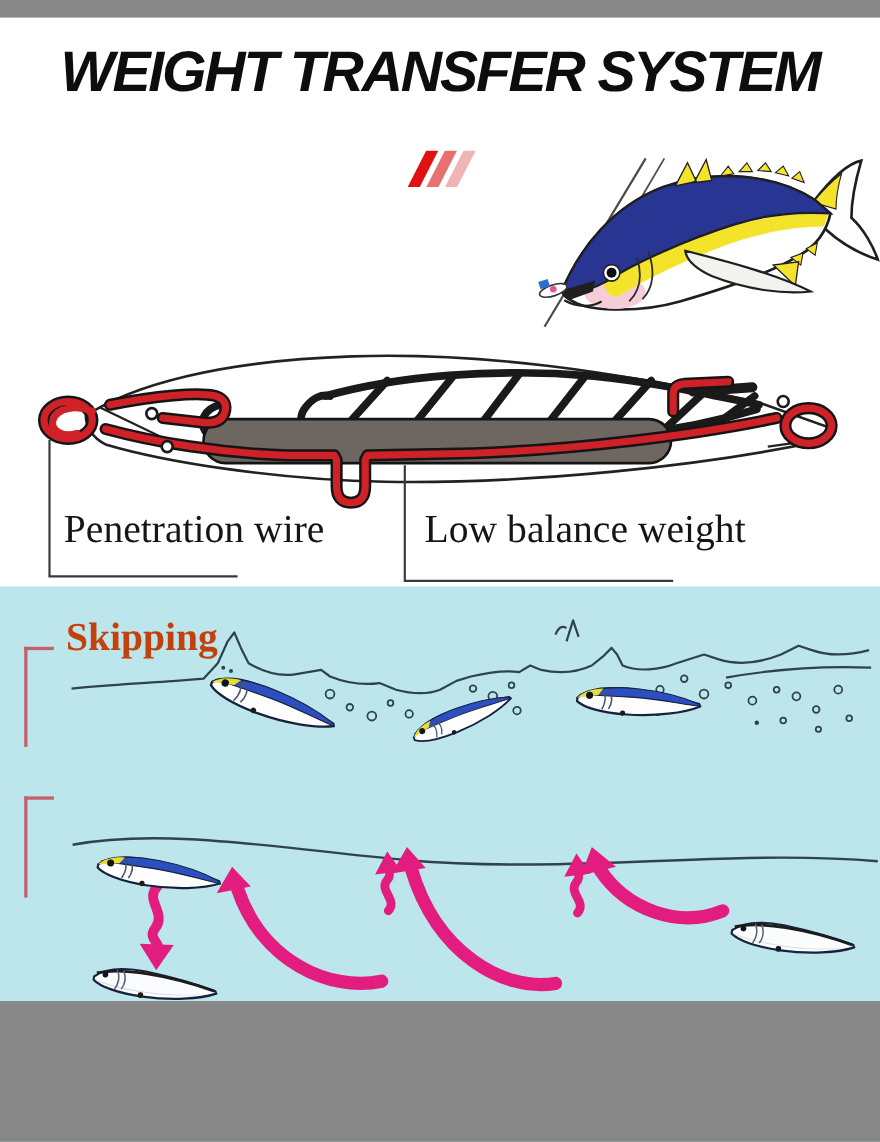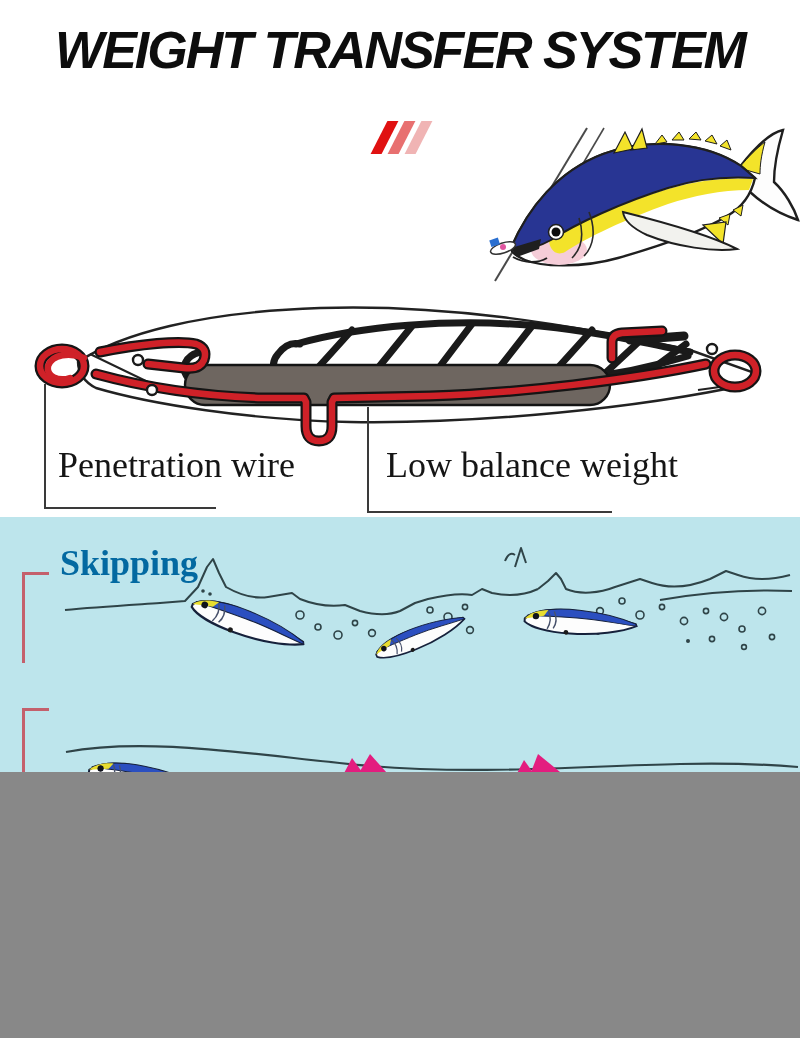--- a/index.html
+++ b/index.html
@@ -1,31 +1,31 @@
 <!DOCTYPE html>
 <html style="--accent-red: #e01111; --slash-2: #e87070; --slash-3: #f0b4b4; --wire-red: #cf2128; --arrow-pink: #e31d7f; --bg-blue: #bde5ec; --bracket-red: #c4606c; --weight-gray: #6e6660; --water-line: #2f4448;"><head>
 <meta charset="utf-8">
 <style>
   html,body{margin:0;padding:0;background:#888;}
-  #stage{position:relative;width:800px;height:772px;background:#ffffff;overflow:hidden;
-         font-family:"Liberation Serif",serif;color:#101010;margin:0 auto;}
+  #stage{position:relative;width:800px;height:894px;background:#ffffff;overflow:hidden;
+         font-family:"Liberation Serif",serif;color:#101010;margin:16px auto;}
   .abs{position:absolute;}
   #title{top:20px;left:0;width:800px;text-align:center;
          font-family:"Liberation Sans",sans-serif;font-style:italic;font-weight:bold;
          font-size:52px;letter-spacing:-2px;color:#0d0d0d;white-space:nowrap;}
   #slashes{top:121px;left:379px;display:flex;gap:6px;}
   #slashes span{display:block;width:11px;height:33px;transform:skewX(-27deg);}
   #slashes .s1{background:var(--accent-red,#e01111);}
   #slashes .s2{background:var(--slash-2,#e87070);}
   #slashes .s3{background:var(--slash-3,#f0b4b4);}
   .callout{font-size:36px;color:#151515;white-space:nowrap;}
   #wire-label{top:444px;left:58px;}
   #weight-label{top:444px;left:386px;}
   #blue-panel{top:517px;left:0;width:800px;height:521px;background:var(--bg-blue,#bde5ec);}
-  .section-label{font-weight:bold;font-size:36px;color:#0369a1;white-space:nowrap;}
+  .section-label{font-weight:bold;font-size:36px;color:#c2410c;white-space:nowrap;}
   #skipping-label{top:542px;left:60px;}
   #jerk-label{top:694px;left:58px;}
   #retrieve-label{top:943px;left:58px;}
   .bracket-h{height:3px;background:var(--bracket-red,#c4606c);}
   .bracket-v{width:3px;background:var(--bracket-red,#c4606c);}
   svg{display:block;}
 </style>
 </head>
 <body>
 

